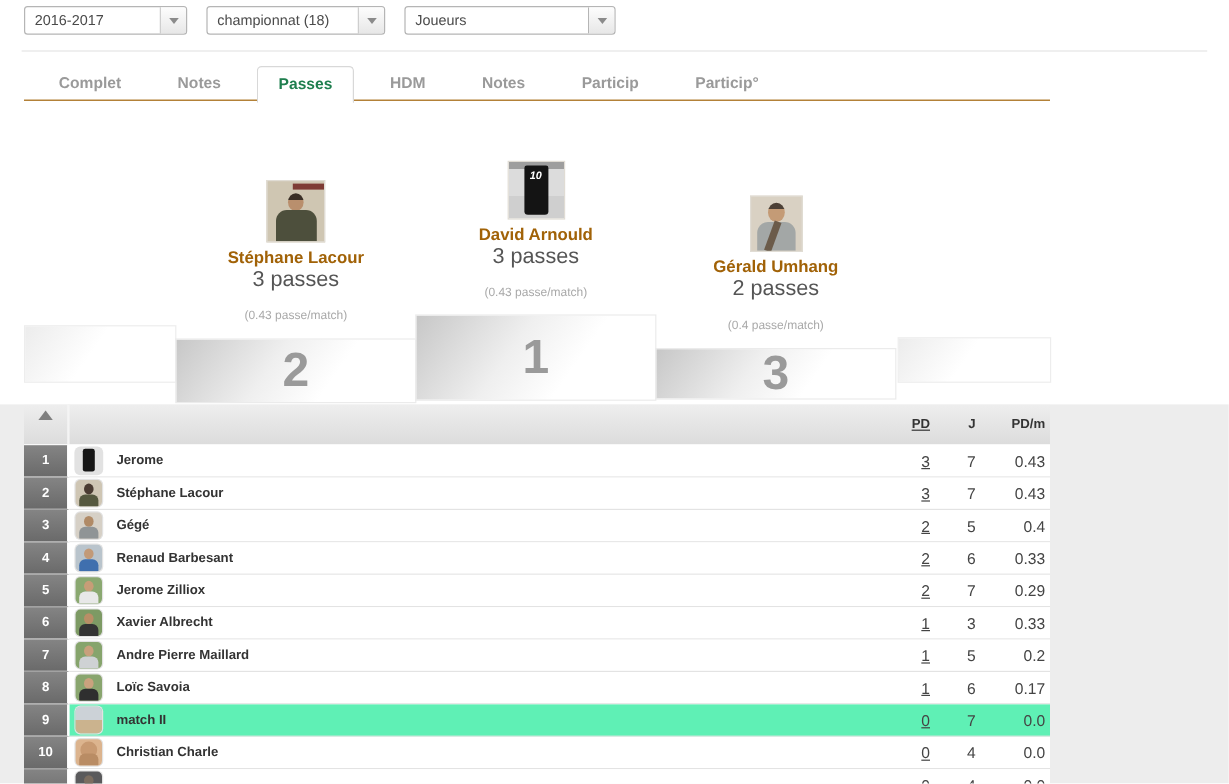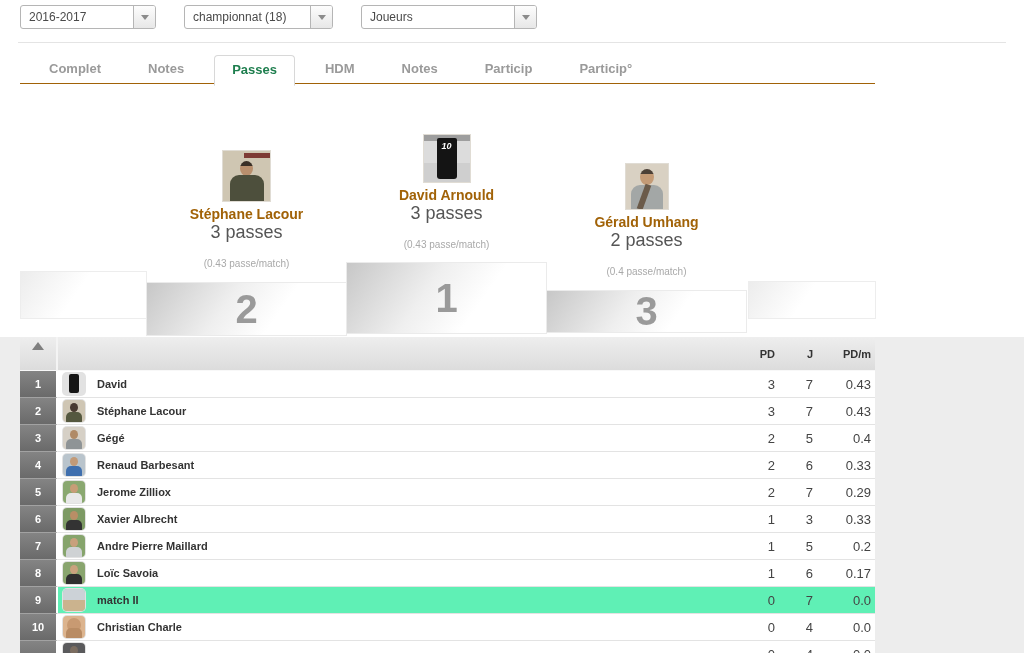--- a/index.html
+++ b/index.html
@@ -2,21 +2,21 @@
 <html style="--accent: #1e7e4e; --highlight: #5ff0b5;"><head>
 <meta charset="utf-8">
 <style>
   html,body{margin:0;padding:0;}
   body{
     width:1024px;height:653px;overflow:hidden;position:relative;
     background:#ffffff;font-family:"Liberation Sans",sans-serif;
     -webkit-font-smoothing:antialiased;
   }
   
-  .filters{position:absolute;top:5px;left:20px;display:flex;gap:28px;}
+  .filters{position:absolute;top:5px;left:20px;display:flex;gap:16px;}
   .dropdown{display:flex;height:24px;border:1px solid #b5b5b5;border-radius:3px;background:#fff;box-sizing:border-box;cursor:pointer;}
   .dropdown.d1{width:136px;}
   .dropdown.d2{width:149px;}
   .dropdown.d3{width:176px;}
   .dd-value{flex:1;font-size:12px;color:#4a4a4a;line-height:22px;padding-left:8px;white-space:nowrap;overflow:hidden;}
   .dd-btn{width:21px;border-left:1px solid #b5b5b5;background:linear-gradient(#fdfdfd,#e7e7e7);display:flex;align-items:center;justify-content:center;border-radius:0 2px 2px 0;}
   .dd-caret{width:0;height:0;border-left:4px solid transparent;border-right:4px solid transparent;border-top:5px solid #8b8b8b;}
   .separator{position:absolute;top:42px;left:18px;right:18px;height:1px;background:#e4e4e4;}
   
   .tabs{position:absolute;top:55px;left:20px;width:843px;height:28px;border-bottom:2px solid #a16207;display:flex;padding-left:12px;}
@@ -52,21 +52,21 @@
   .photo-gerald .ph-body{position:absolute;top:21px;left:5px;width:32px;height:24px;border-radius:9px 9px 0 0;background:#a3a7a6;}
   .photo-gerald .ph-strap{position:absolute;top:20px;left:15px;width:6px;height:26px;background:#6b5b4a;transform:rotate(20deg);}
   
   .table-area{position:absolute;top:337px;left:0;width:1024px;height:316px;background:#ededed;}
   .datatable{margin-left:20px;width:855px;background:#fff;}
   .thead{display:flex;height:33px;background:linear-gradient(#eeeeee,#dcdcdc);border-bottom:1px solid #f8f8f8;box-sizing:content-box;}
   .th-rank{width:36px;border-right:2px solid #f4f4f4;display:flex;justify-content:center;align-items:flex-start;padding-top:5px;cursor:pointer;}
   .sort-caret{width:0;height:0;border-left:6px solid transparent;border-right:6px solid transparent;border-bottom:8px solid #7f7f7f;}
   .th-name{flex:1;}
   .th-num{display:flex;align-items:center;justify-content:flex-end;font-size:11px;font-weight:bold;color:#333;}
-  .th-pd,.v-pd{width:50px;}
+  .th-pd,.v-pd{width:50px;text-decoration:underline;}
   .th-j,.v-j{width:38px;}
   .th-pdm,.v-pdm{width:58px;}
   .thead{padding-right:4px;}
   .trow{display:flex;height:27px;cursor:pointer;}
   .rank-cell{width:36px;height:26px;border-right:2px solid #fff;border-bottom:1px solid #a2a2a2;background:linear-gradient(#848484,#6a6a6a);color:#fff;font-size:11px;font-weight:bold;display:flex;align-items:center;justify-content:center;}
   .row-body{flex:1;height:26px;border-bottom:1px solid #e3e3e3;background:#fff;display:flex;align-items:center;padding-right:4px;}
   .row-body.highlight{background:var(--highlight,#5ff0b5);}
   .p-name{margin-left:12px;font-size:11px;font-weight:bold;color:#333;flex:1;white-space:nowrap;overflow:hidden;}
   .v-num{font-size:13px;color:#444;text-align:right;}
   
@@ -175,21 +175,21 @@
       <div class="th-name"></div>
       <div class="th-num th-pd">PD</div>
       <div class="th-num th-j">J</div>
       <div class="th-num th-pdm">PD/m</div>
     </div>
 
     <div class="trow">
       <div class="rank-cell">1</div>
       <div class="row-body">
         <div class="avatar av-jersey"></div>
-        <div class="p-name">David</div>
+        <div class="p-name">Jerome</div>
         <div class="v-num v-pd">3</div>
         <div class="v-num v-j">7</div>
         <div class="v-num v-pdm">0.43</div>
       </div>
     </div>
 
     <div class="trow">
       <div class="rank-cell">2</div>
       <div class="row-body">
         <div class="avatar av2"></div>

